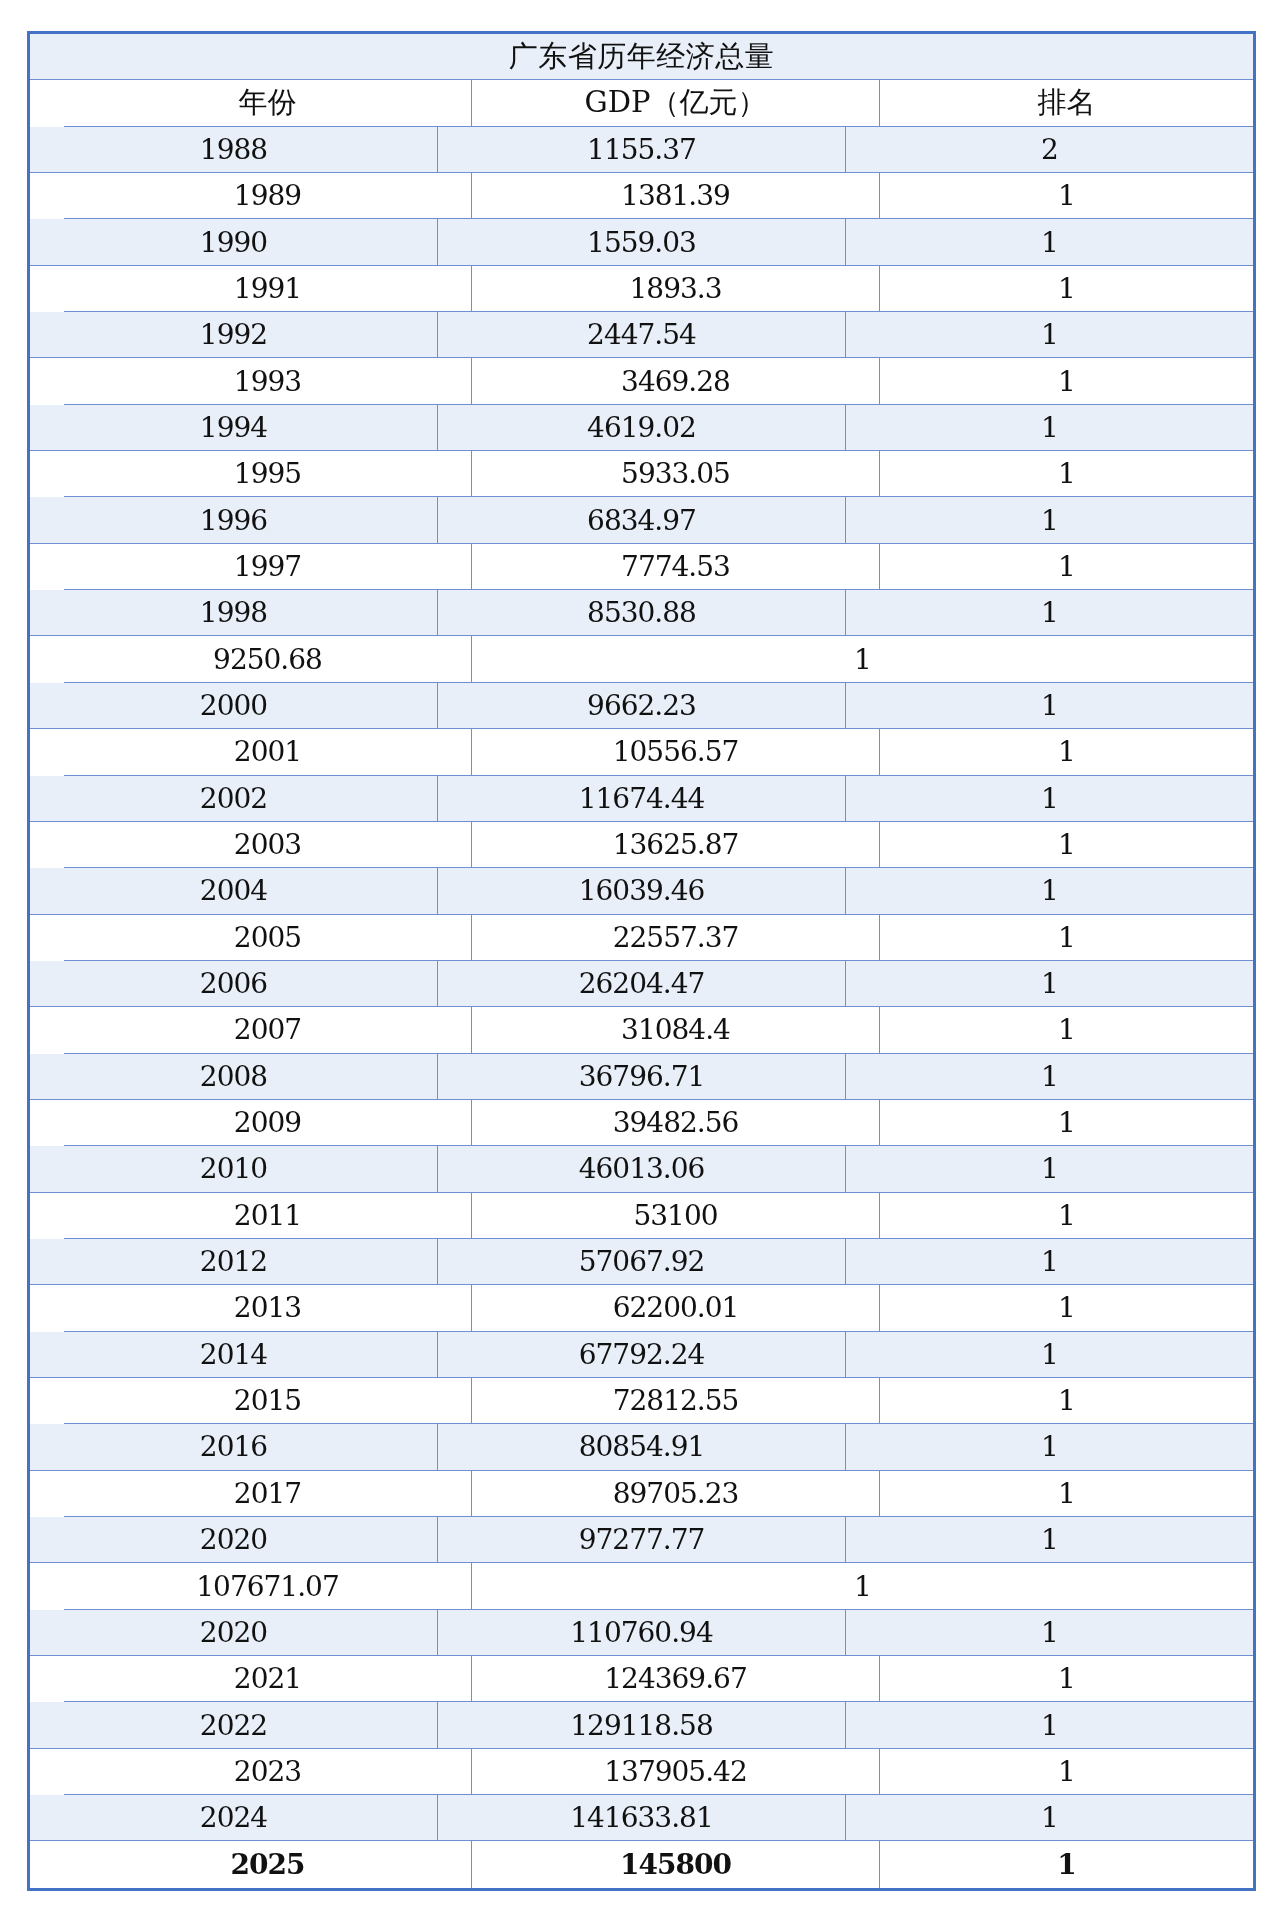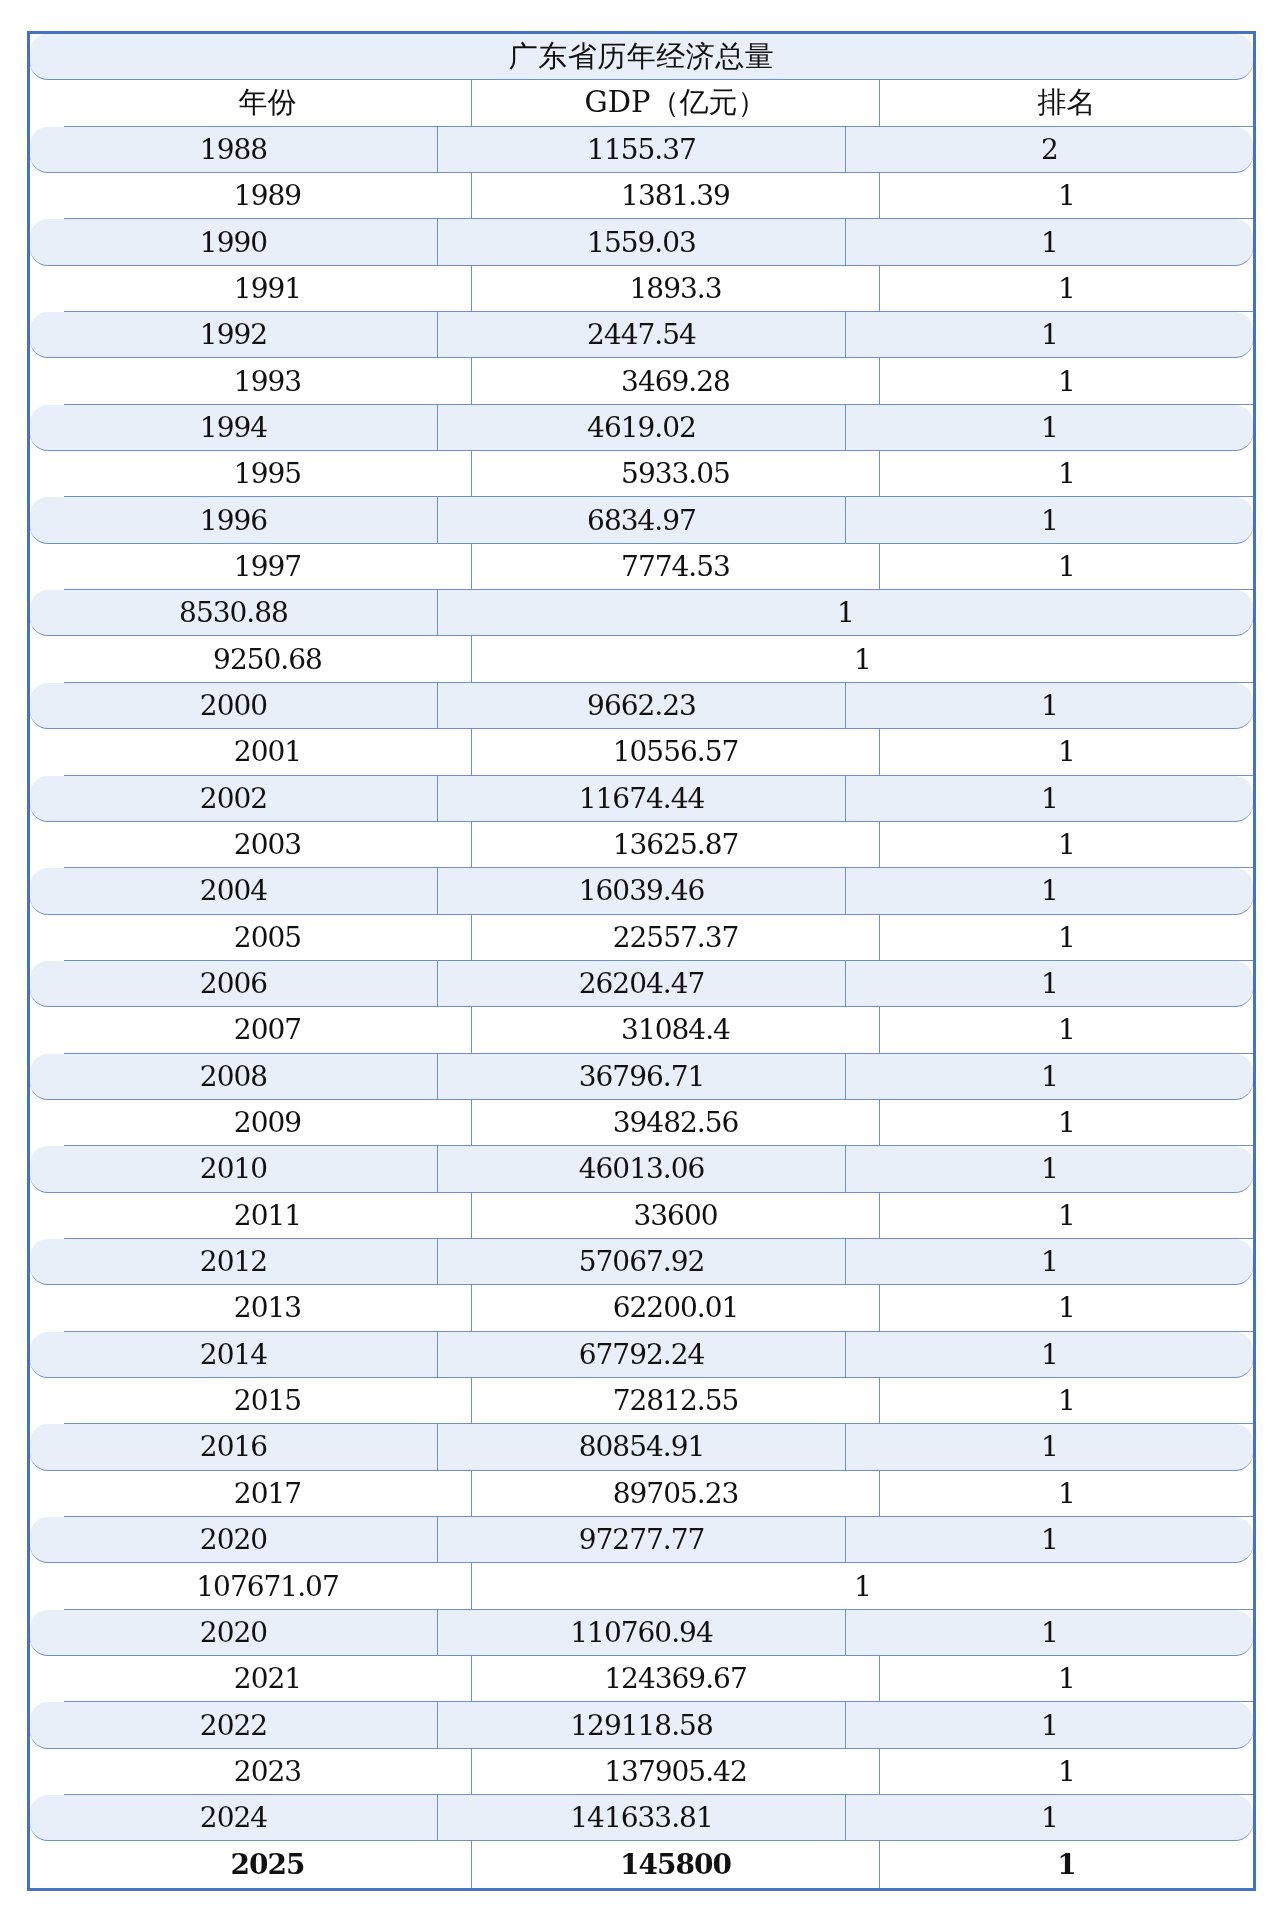--- a/index.html
+++ b/index.html
@@ -27,21 +27,20 @@
       height: 46.35px;
       box-sizing: border-box;
       border-bottom: 1.5px solid #6E8FD0;
     }
     .row:last-child {
       border-bottom: none;
       font-weight: bold;
     }
     .row.light {
       background: #E9EFF8;
-      border-radius: 18px;
     }
     .row.white {
       background: #ffffff;
       margin-left: 34px;
     }
     .title-row {
       justify-content: center;
       align-items: center;
       font-size: 29px;
       letter-spacing: 0.5px;
@@ -134,20 +133,21 @@
     <div class="cell c3 num">1</div>
   </div>
 
   <div class="row white">
     <div class="cell c1 num">1997</div>
     <div class="cell c2 num">7774.53</div>
     <div class="cell c3 num">1</div>
   </div>
 
   <div class="row light">
+    <div class="cell c1 num">1998</div>
     <div class="cell c2 num">8530.88</div>
     <div class="cell c3 num">1</div>
   </div>
 
   <div class="row white">
     <div class="cell c2 num">9250.68</div>
     <div class="cell c3 num">1</div>
   </div>
 
   <div class="row light">
@@ -211,21 +211,21 @@
   </div>
 
   <div class="row light">
     <div class="cell c1 num">2010</div>
     <div class="cell c2 num">46013.06</div>
     <div class="cell c3 num">1</div>
   </div>
 
   <div class="row white">
     <div class="cell c1 num">2011</div>
-    <div class="cell c2 num">33600</div>
+    <div class="cell c2 num">53100</div>
     <div class="cell c3 num">1</div>
   </div>
 
   <div class="row light">
     <div class="cell c1 num">2012</div>
     <div class="cell c2 num">57067.92</div>
     <div class="cell c3 num">1</div>
   </div>
 
   <div class="row white">

